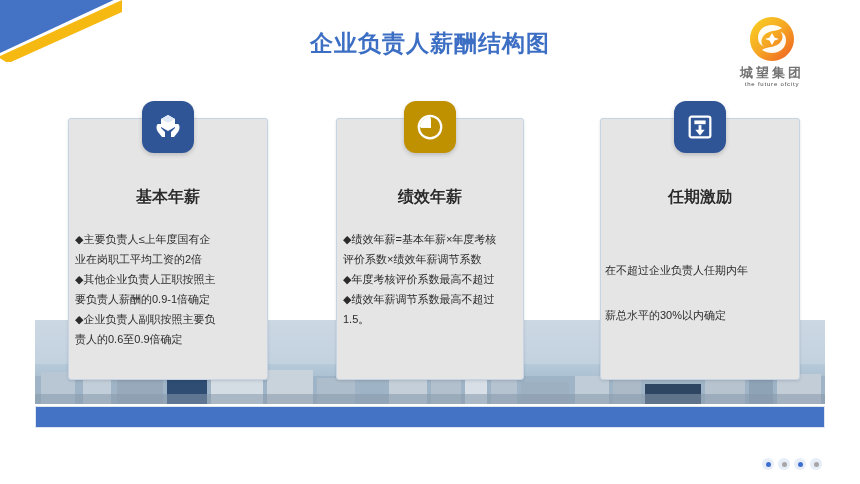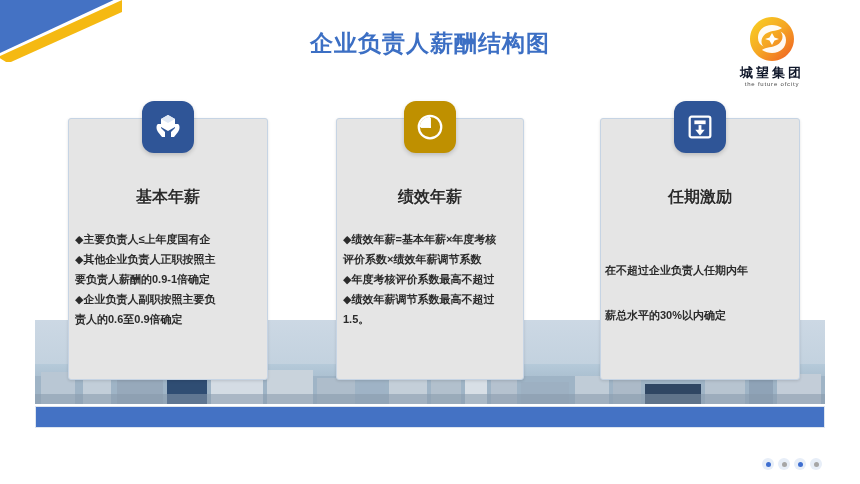--- a/index.html
+++ b/index.html
@@ -70,21 +70,21 @@
     text-align: center;
   }
   .logo-mark {
     width: 50px; height: 50px;
     margin: 0 auto 2px auto;
     display: block;
   }
   .logo-name {
     font-size: 13px;
     font-weight: bold;
-    color: #0f172a;
+    color: #737373;
     letter-spacing: 3px;
     line-height: 14px;
   }
   .logo-tag {
     font-size: 6px;
     color: #4a4a4a;
     letter-spacing: 0.8px;
     margin-top: 1px;
   }
 
@@ -145,21 +145,21 @@
     font-size: 16px;
     font-weight: bold;
     color: #2b2b2b;
     text-shadow: 0 1px 0 rgba(255,255,255,0.55);
   }
   .card-body {
     position: absolute;
     top: 110px;
     left: 6px; right: 2px;
     font-size: 11px;
-    font-weight: bold;
+    font-weight: normal;
     color: #2b2b2b;
     line-height: 20px;
   }
   .bullet-line {
     text-indent: -11px;
     padding-left: 11px;
     white-space: nowrap;
   }
   .plain-line {
     text-align: left;
@@ -252,20 +252,21 @@
       <svg width="32" height="32" viewBox="0 0 32 32">
         <polygon points="16,4 23,8 23,16 16,20 9,16 9,8" fill="#ffffff"></polygon>
         <polygon points="16,4 23,8 16,12 9,8" fill="#dfe8f5"></polygon>
         <path d="M6 13 C4 14 4 18 6 21 L10 26 L13 26 L13 21 L9 17 L9 13 Z" fill="#ffffff"></path>
         <path d="M26 13 C28 14 28 18 26 21 L22 26 L19 26 L19 21 L23 17 L23 13 Z" fill="#ffffff"></path>
       </svg>
     </div>
     <div class="card-title">基本年薪</div>
     <div class="card-body">
       <div class="bullet-line">◆主要负责人≤上年度国有企</div>
+      <div class="bullet-line">业在岗职工平均工资的2倍</div>
       <div class="bullet-line">◆其他企业负责人正职按照主</div>
       <div class="bullet-line">要负责人薪酬的0.9-1倍确定</div>
       <div class="bullet-line">◆企业负责人副职按照主要负</div>
       <div class="bullet-line">责人的0.6至0.9倍确定</div>
     </div>
   </div>
 
   <div class="card" id="card-1">
     <div class="card-icon" style="background:#bf9000">
       <svg width="30" height="30" viewBox="0 0 32 32">

